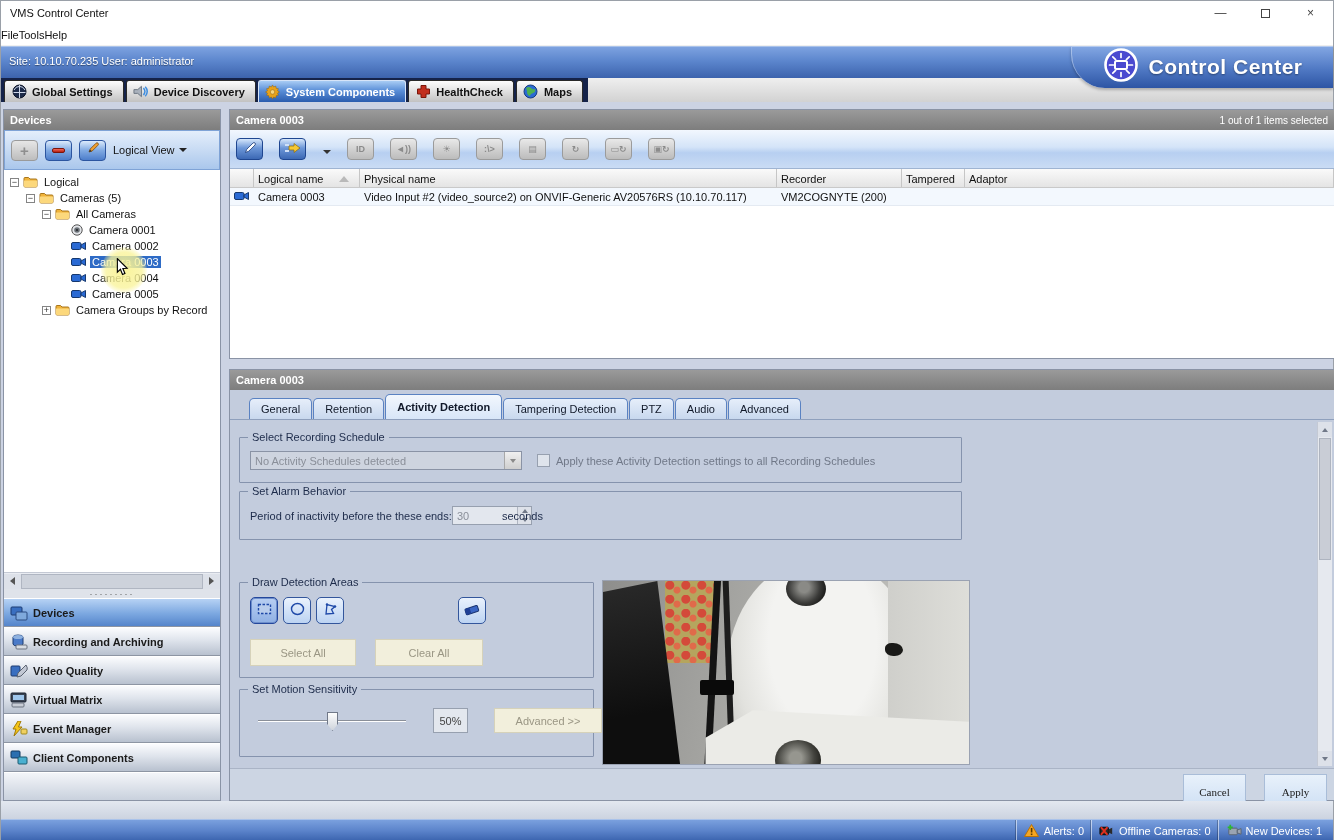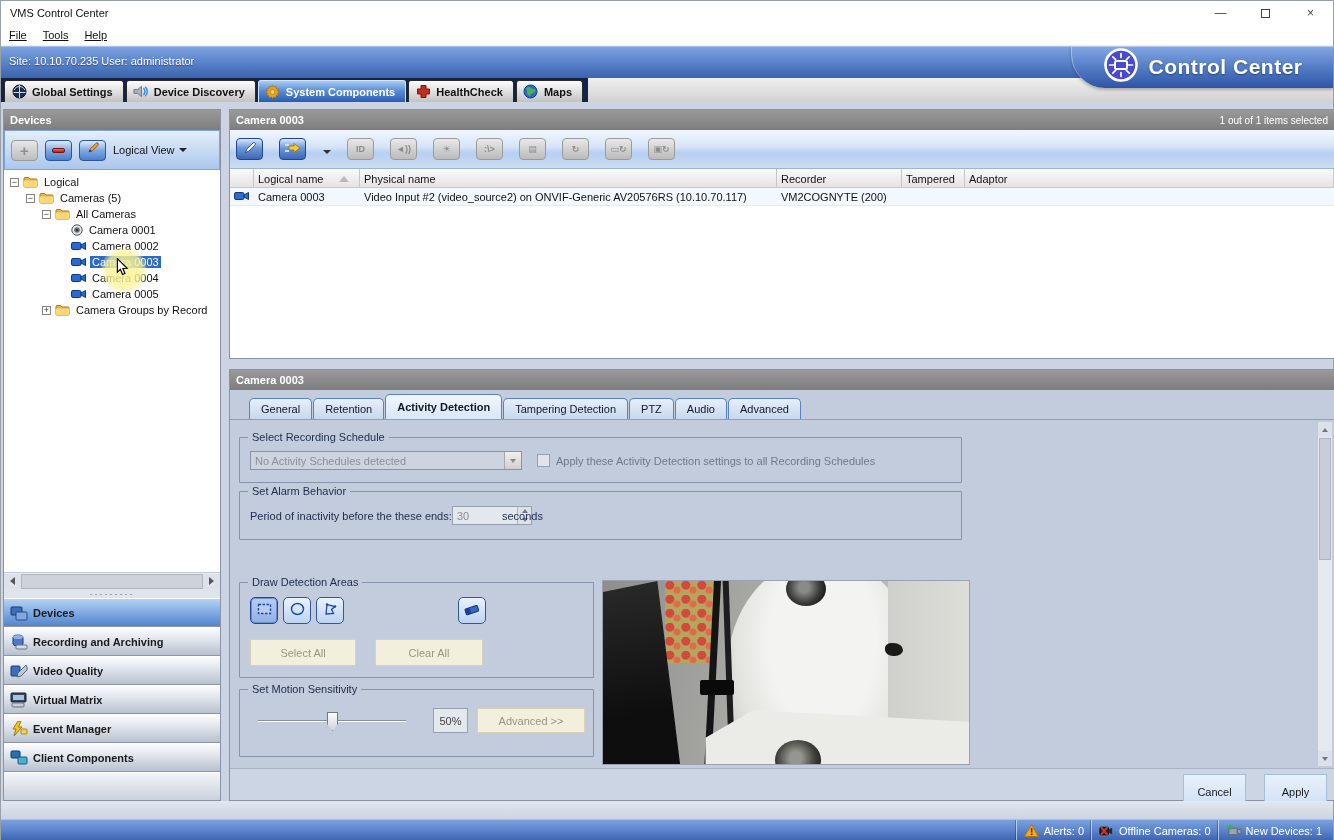--- a/index.html
+++ b/index.html
@@ -6,21 +6,21 @@
   html,body { width:1334px; height:840px; font-family:"Liberation Sans","DejaVu Sans",sans-serif; background:#e8e8e8; overflow:hidden; }
   .window { position:relative; width:1334px; height:840px; background:#ccd3e3; border:1px solid #9aa0a8; }
 
   
   .titlebar { position:absolute; top:0; left:0; right:0; height:24px; background:#ffffff; display:flex; align-items:center; }
   .titlebar .title { font-size:11px; color:#111; padding-left:9px; }
   .win-controls { margin-left:auto; display:flex; height:100%; }
   .win-btn { width:45px; height:100%; display:flex; align-items:center; justify-content:center; color:#444; font-size:12px; }
   .win-btn .maxbox { width:9px; height:9px; border:1px solid #444; display:block; }
   .menubar { position:absolute; top:24px; left:0; right:0; height:21px; background:#ffffff; display:flex; align-items:center; border-bottom:1px solid #f0f0f0; }
-  .menu-item { font-size:11px; color:#111; padding:0 8px;text-decoration:underline; }
+  .menu-item { font-size:11px; color:#111; padding:0 0; }
 
   
   .header { position:absolute; top:45px; left:0; right:0; height:56px; }
   .site-bar { position:absolute; top:0; left:0; right:0; height:32px; background:linear-gradient(180deg,#7da2e0 0%,#5c86cd 45%,#3c63ad 100%); border-top:1px solid #a9c2ea; }
   .site-bar span { position:absolute; left:8px; top:8px; font-size:11px; color:#fff; text-shadow:0 1px 1px rgba(0,0,0,.45); }
   .tabs-row { position:absolute; top:32px; left:0; right:0; height:24px; background:linear-gradient(180deg,#efefef,#d2d2d2); }
   .tabstrip { position:absolute; top:0; left:0; height:24px; background:#15234a; display:flex; align-items:flex-end; padding:2px 3px 0 3px; }
   .mtab { height:22px; display:flex; align-items:center; gap:5px; padding:0 10px 0 6px; margin-right:2px; background:linear-gradient(180deg,#fdfdfd 0%,#e3e3e3 45%,#c2c2c2 100%); border:1px solid #2a2a2a; border-bottom:none; border-radius:3px 3px 0 0; font-size:11px; font-weight:bold; color:#111; white-space:nowrap; }
   .mtab.active { background:linear-gradient(180deg,#a8ccf4 0%,#5b8fd8 45%,#2a5cae 100%); color:#fff; border-color:#d6e4f8; }
   .tico { width:16px; height:16px; display:inline-flex; align-items:center; justify-content:center; }
@@ -131,21 +131,21 @@
   .pv-cable2 { position:absolute; left:33.5%; top:-4%; width:6px; height:112%; background:#1d1d1d; transform:rotate(-2deg); }
   .pv-clip { position:absolute; left:26.5%; top:54%; width:34px; height:15px; background:#0a0a0a; border-radius:2px; }
   .pv-notch { position:absolute; left:77%; top:34%; width:18px; height:13px; background:#1a1a18; border-radius:40% 60% 50% 50%; }
 
   .vscroll { position:absolute; top:2px; right:2px; bottom:2px; width:15px; background:#e6e9ef; border-left:1px solid #c4c9d4; }
   .vs-arrow { position:absolute; left:0; right:0; height:15px; background:#dde1e9; display:flex; align-items:center; justify-content:center; }
   .vs-arrow.up { top:0; } .vs-arrow.down { bottom:0; }
   .vs-thumb { position:absolute; left:1px; right:1px; top:16px; height:122px; background:#c9cdd6; border:1px solid #aeb4c0; }
 
   .rp-footer { height:32px; background:#ccd5e3; border-top:1px solid #aab4c6; position:relative; }
-  .rp-footer .blue-btn { width:63px; height:36px; top:5px; }
+  .rp-footer .blue-btn { width:63px; height:36px; top:5px;font-family:Liberation Serif, serif; }
 
   
   .bottom-strip { position:absolute; left:0; right:0; top:800px; height:18px; background:linear-gradient(180deg,#e3e8f0,#ccd3e0); }
   .status-bar { position:absolute; left:0; right:0; top:818px; height:22px; background:linear-gradient(180deg,#7aa0de 0%,#5c84cb 50%,#3a63ae 100%); border-top:1px solid #a9c2ea; }
   .status-segs { position:absolute; right:4px; top:0; height:100%; display:flex; }
   .seg { display:flex; align-items:center; gap:4px; color:#fff; font-size:11px; padding:0 7px; border-left:1px solid rgba(255,255,255,.55); box-shadow:-1px 0 0 rgba(0,0,0,.25); white-space:nowrap; }
   .sico { display:inline-flex; width:16px; height:14px; align-items:center; justify-content:center; }
 </style>
 </head>
 <body>
@@ -589,21 +589,21 @@
           <div class="cream-btn" style="left:135px; top:56px; width:108px; height:27px;">Clear All</div>
         </div>
 
         <div class="groupbox" style="left:9px; top:269px; width:355px; height:68px;">
           <span class="legend">Set Motion Sensitivity</span>
           <div class="slider" style="left:18px; top:22px; width:148px; height:20px;">
             <span class="track"></span>
             <span class="thumb" id="slider-thumb" style="left: calc(50% - 5px);"></span>
           </div>
           <div class="val-box" style="left:193px; top:18px; width:35px; height:25px;">50%</div>
-          <div class="cream-btn" style="left:237px; top:18px; width:108px; height:25px;">Advanced &gt;&gt;</div>
+          <div class="cream-btn" style="left:254px; top:18px; width:108px; height:25px;">Advanced &gt;&gt;</div>
         </div>
 
         <div class="preview" style="left:372px; top:160px; width:368px; height:185px;">
           <div class="pv-cyl"></div>
           <div class="pv-right"></div>
           <div class="pv-pattern"></div>
           <div class="pv-dark-left"></div>
           <div class="pv-cable1"></div>
           <div class="pv-cable2"></div>
           <div class="pv-clip"></div>

